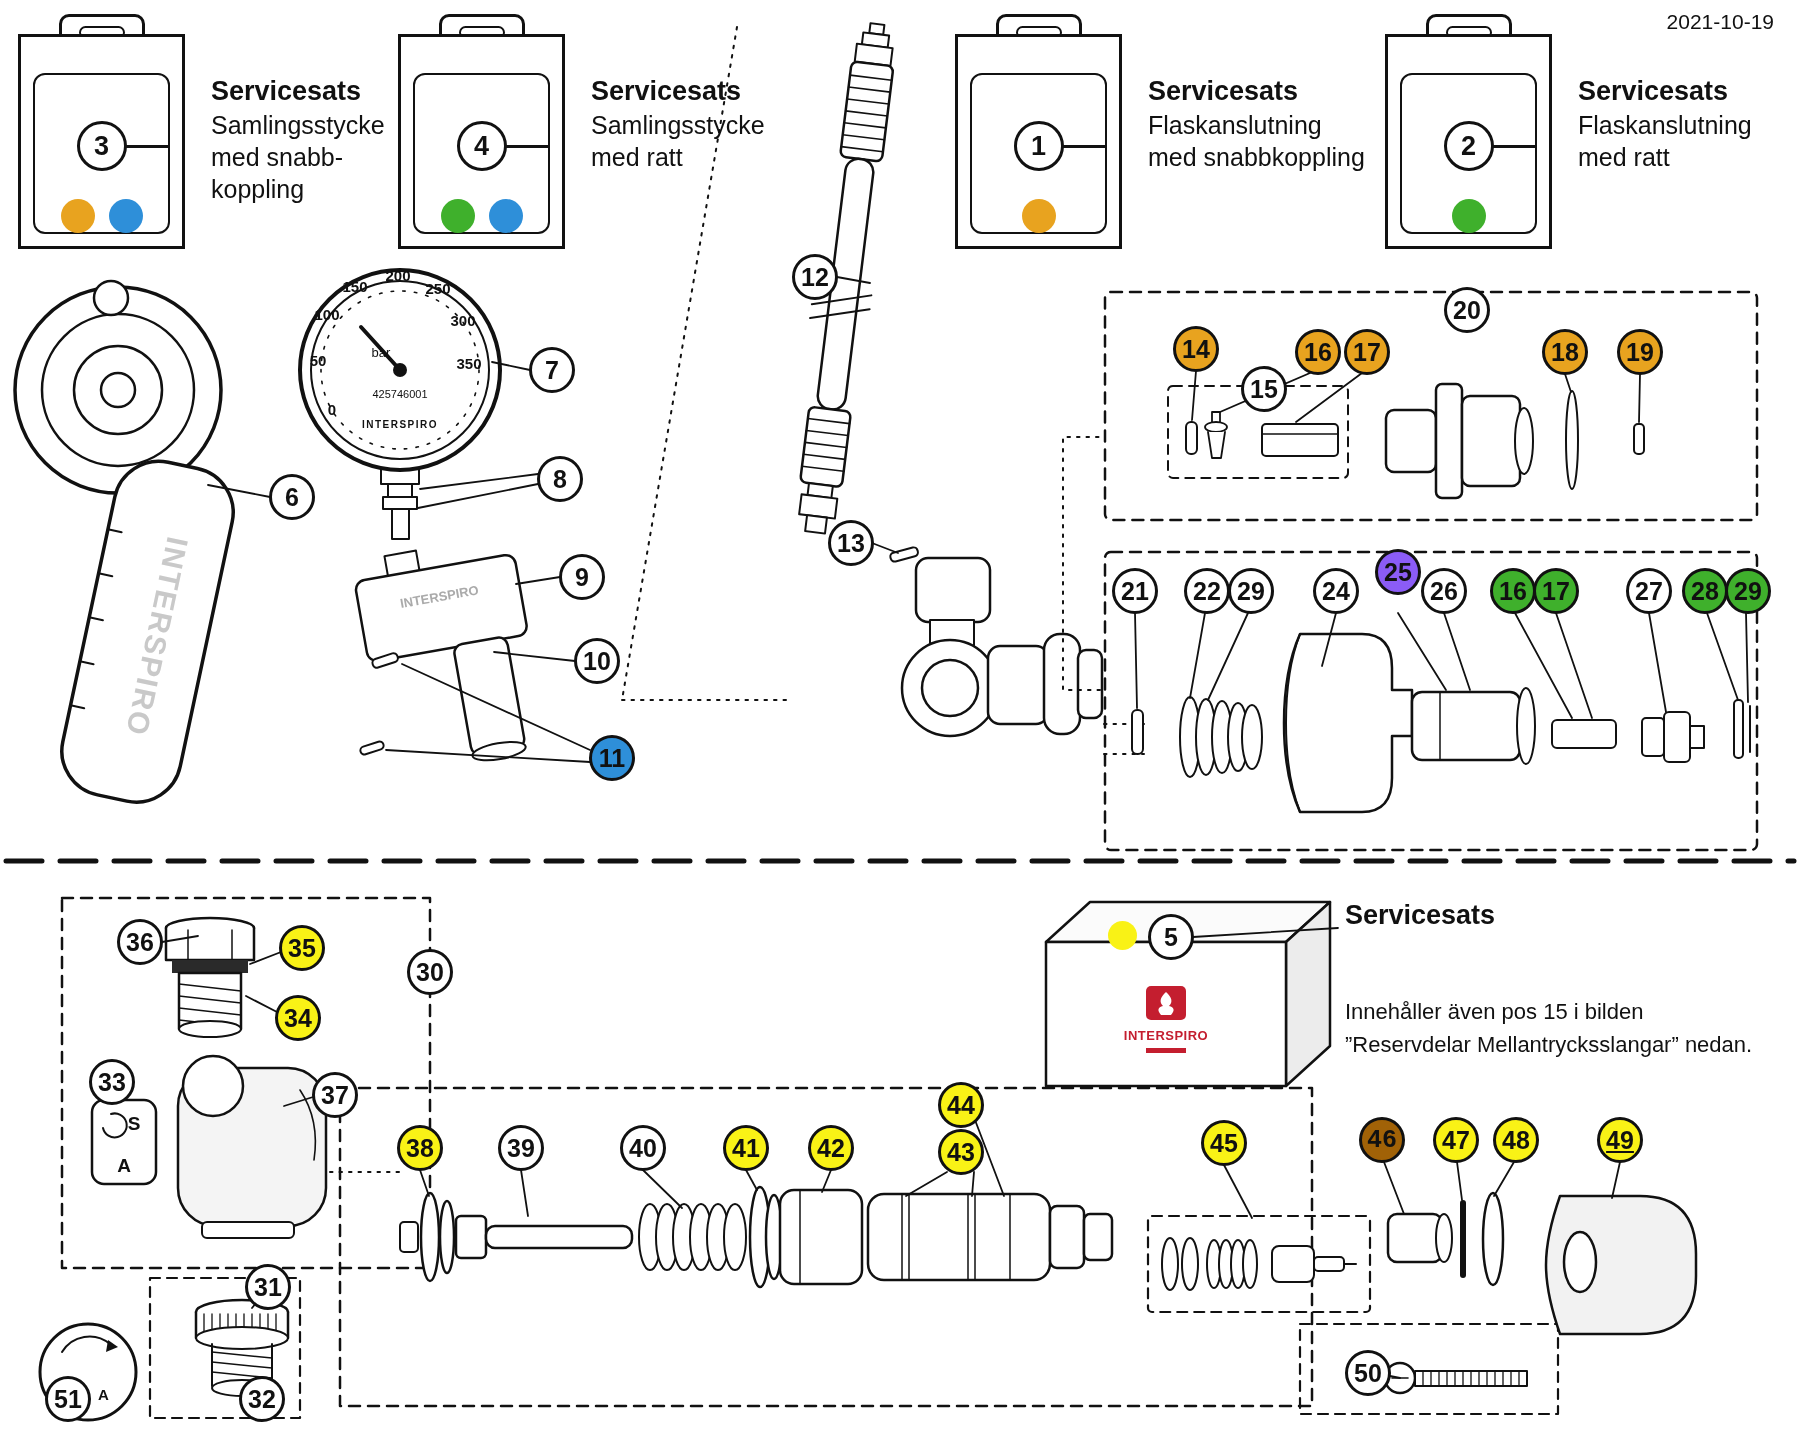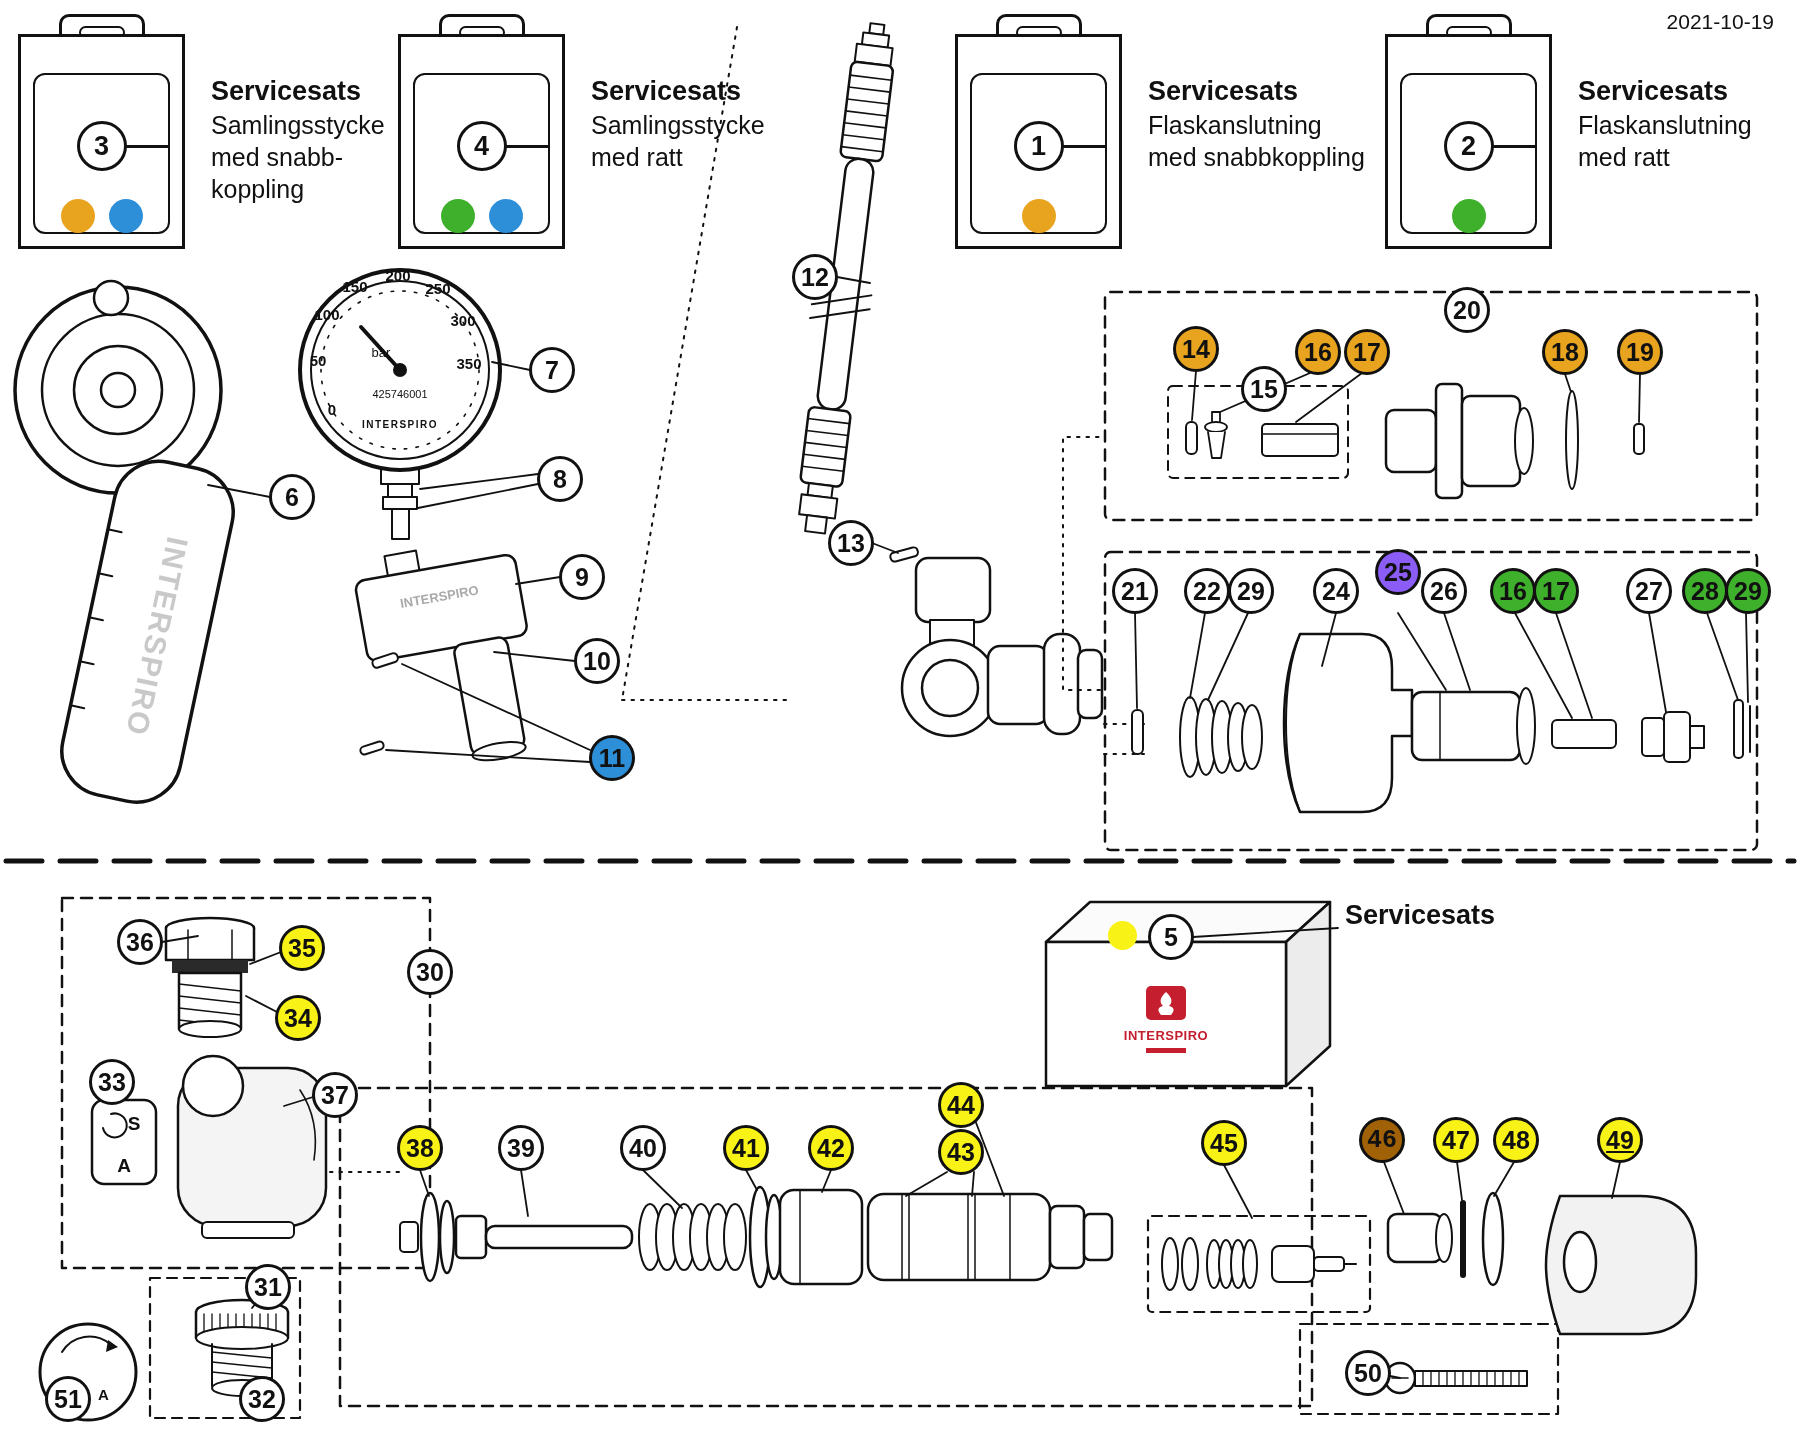--- a/index.html
+++ b/index.html
@@ -475,15 +475,17 @@
 
   <div class="date" data-name="document-date">2021-10-19</div>
 
   <div class="kit5-dot" data-name="kit5-dot" style="background: rgb(249, 242, 22);"></div>
 
   <div class="k5text" data-name="kit5-label">
     <div class="kit-title" data-name="kit5-title">Servicesats</div>
   </div>
 
   <div class="k5note" data-name="kit5-note">
+    <div data-name="kit5-note-line-1">Innehåller även pos 15 i bilden</div>
+    <div data-name="kit5-note-line-2" able="false">”Reservdelar Mellantrycksslangar” nedan.</div>
   </div>
 
 </div>
 
 </body></html>

